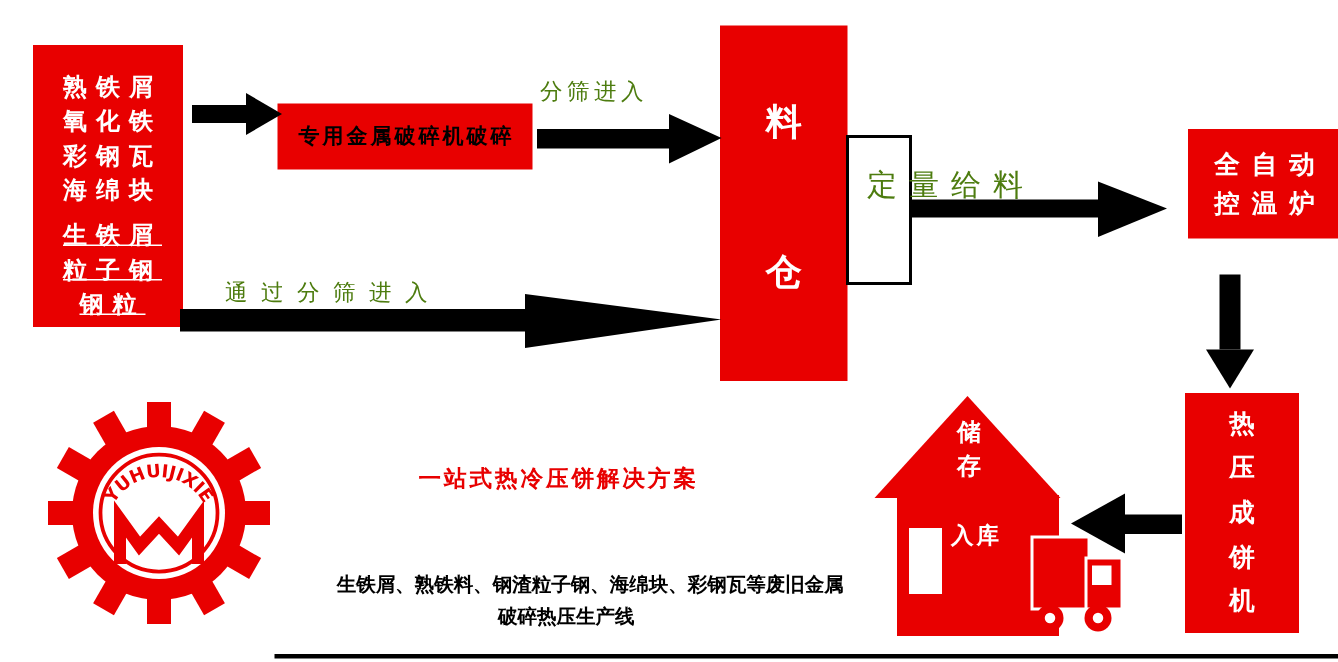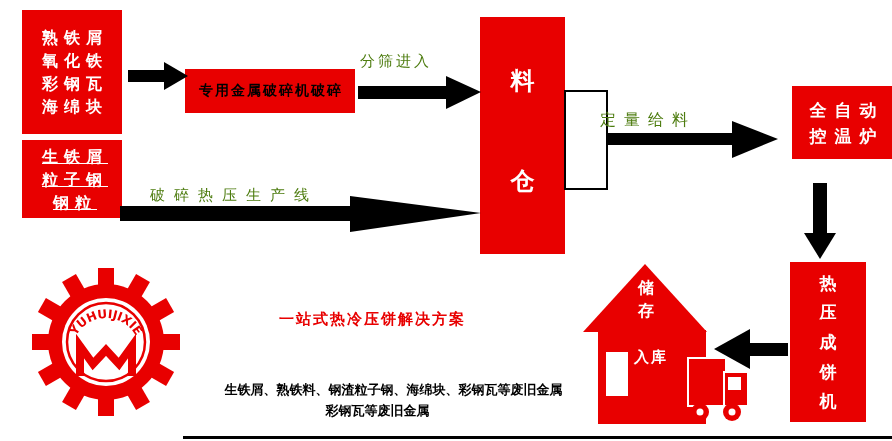--- a/index.html
+++ b/index.html
@@ -17,21 +17,21 @@
   .blacklabel { color:#4d7c0f; font-weight:normal; font-size:15px; white-space:nowrap; }
   .whitelabel { color:#fff; font-weight:bold; white-space:nowrap; }
   .redtext { color:#e80000; font-weight:bold; }
   .centered { text-align:center; }
 </style>
 </head>
 <body>
 
 <div class="stage">
 
-  <div class="abs redbox center-col" style="left:22px; top:10px; width:100px; height:124px;">
+  <div class="abs redbox center-col" style="left:22px; top:30px; width:100px; height:124px;">
     <div class="boxline ls6">熟铁屑</div>
     <div class="boxline ls6">氧化铁</div>
     <div class="boxline ls6">彩钢瓦</div>
     <div class="boxline ls6">海绵块</div>
   </div>
 
   <div class="abs redbox center-col" style="left:185px; top:69px; width:170px; height:44px;">
     <div style="color:#000; font-size:14px;" class="ls2">专用金属破碎机破碎</div>
   </div>
 
@@ -43,23 +43,23 @@
   </div>
 
   <div class="abs" style="left:564px; top:90px; width:44px; height:100px; background:#fff; border:2px solid #000;"></div>
 
   <div class="abs redbox center-col" style="left:22px; top:140px; width:100px; height:78px;text-decoration:underline;">
     <div class="boxline ls6">生铁屑</div>
     <div class="boxline ls6">粒子钢</div>
     <div class="boxline ls6">钢粒</div>
   </div>
 
-  <div class="abs blacklabel ls9" style="left:150px; top:186px;">破碎热压生产线</div>
+  <div class="abs blacklabel ls9" style="left:150px; top:186px;">通过分筛进入</div>
 
-  <div class="abs blacklabel ls8" style="left:600px; top:110px; font-size:16px;">定量给料</div>
+  <div class="abs blacklabel ls8" style="left:578px; top:110px; font-size:20px;">定量给料</div>
 
   <div class="abs redbox center-col" style="left:792px; top:86px; width:102px; height:73px;">
     <div class="boxline ls8" style="font-size:17px; line-height:26px;">全自动</div>
     <div class="boxline ls8" style="font-size:17px; line-height:26px;">控温炉</div>
   </div>
 
   <div class="abs redbox center-col" style="left:790px; top:262px; width:76px; height:160px; justify-content:space-evenly;">
     <div class="boxline" style="font-size:17px; line-height:18px;">热</div>
     <div class="boxline" style="font-size:17px; line-height:18px;">压</div>
     <div class="boxline" style="font-size:17px; line-height:18px;">成</div>
@@ -135,17 +135,17 @@
       <path id="logo-arc" d="M -34 10 A 34 34 0 0 1 34 10" fill="none"></path>
       <text font-size="12" font-weight="bold" fill="#e80000">
         <textPath href="#logo-arc" startOffset="50%" text-anchor="middle">YUHUIJIXIE</textPath>
       </text>
       <path d="M -26 34 L -26 4 L -13 22 L 0 8 L 13 22 L 26 4 L 26 34" stroke="#e80000" stroke-width="8" fill="none"></path>
     </g>
   </svg>
 
   <div class="abs redtext centered ls2" style="left:230px; top:310px; width:285px; font-size:15px;">一站式热冷压饼解决方案</div>
   <div class="abs centered" style="left:196px; top:381px; width:395px; font-size:13px; font-weight:bold; color:#000;">生铁屑、熟铁料、钢渣粒子钢、海绵块、彩钢瓦等废旧金属</div>
-  <div class="abs centered" style="left:180px; top:402px; width:395px; font-size:13px; font-weight:bold; color:#000;">彩钢瓦等废旧金属</div>
+  <div class="abs centered" style="left:180px; top:402px; width:395px; font-size:13px; font-weight:bold; color:#000;">破碎热压生产线</div>
 
   <div class="abs" style="left:183px; top:436px; width:709px; height:3px; background:#000;"></div>
 
 </div>
 
 </body></html>

